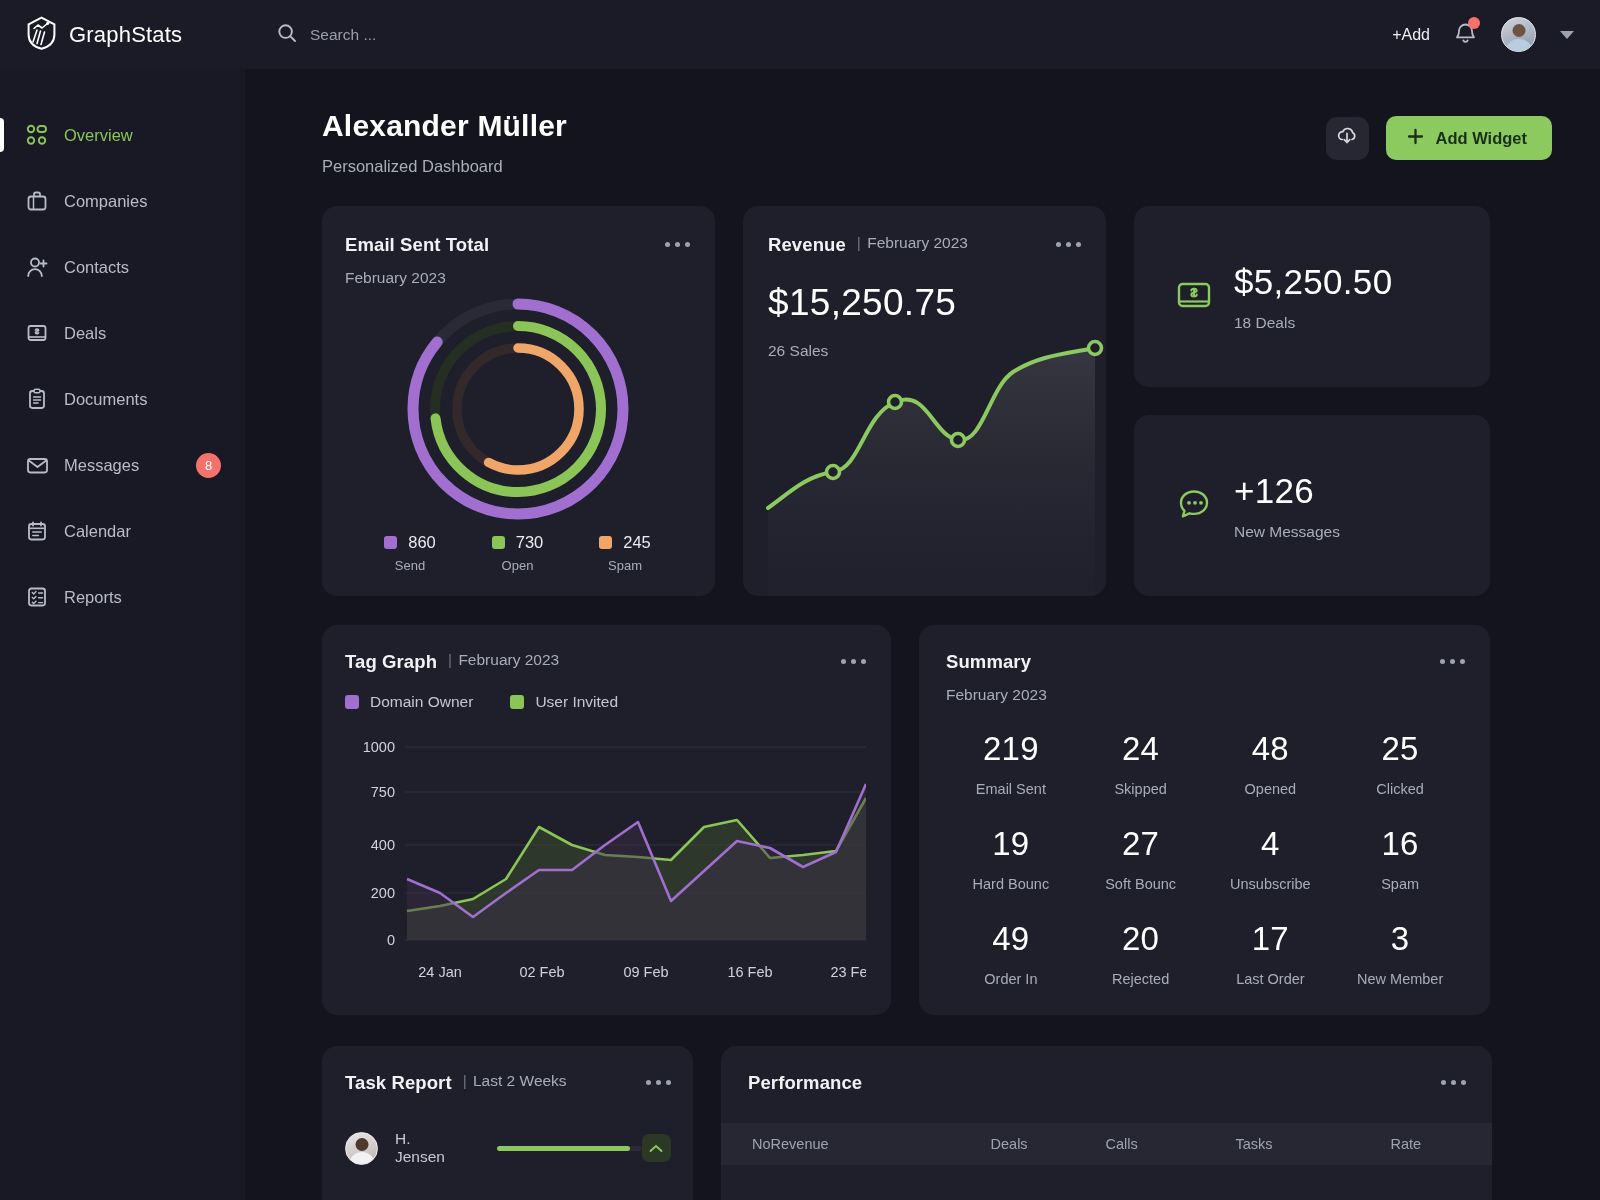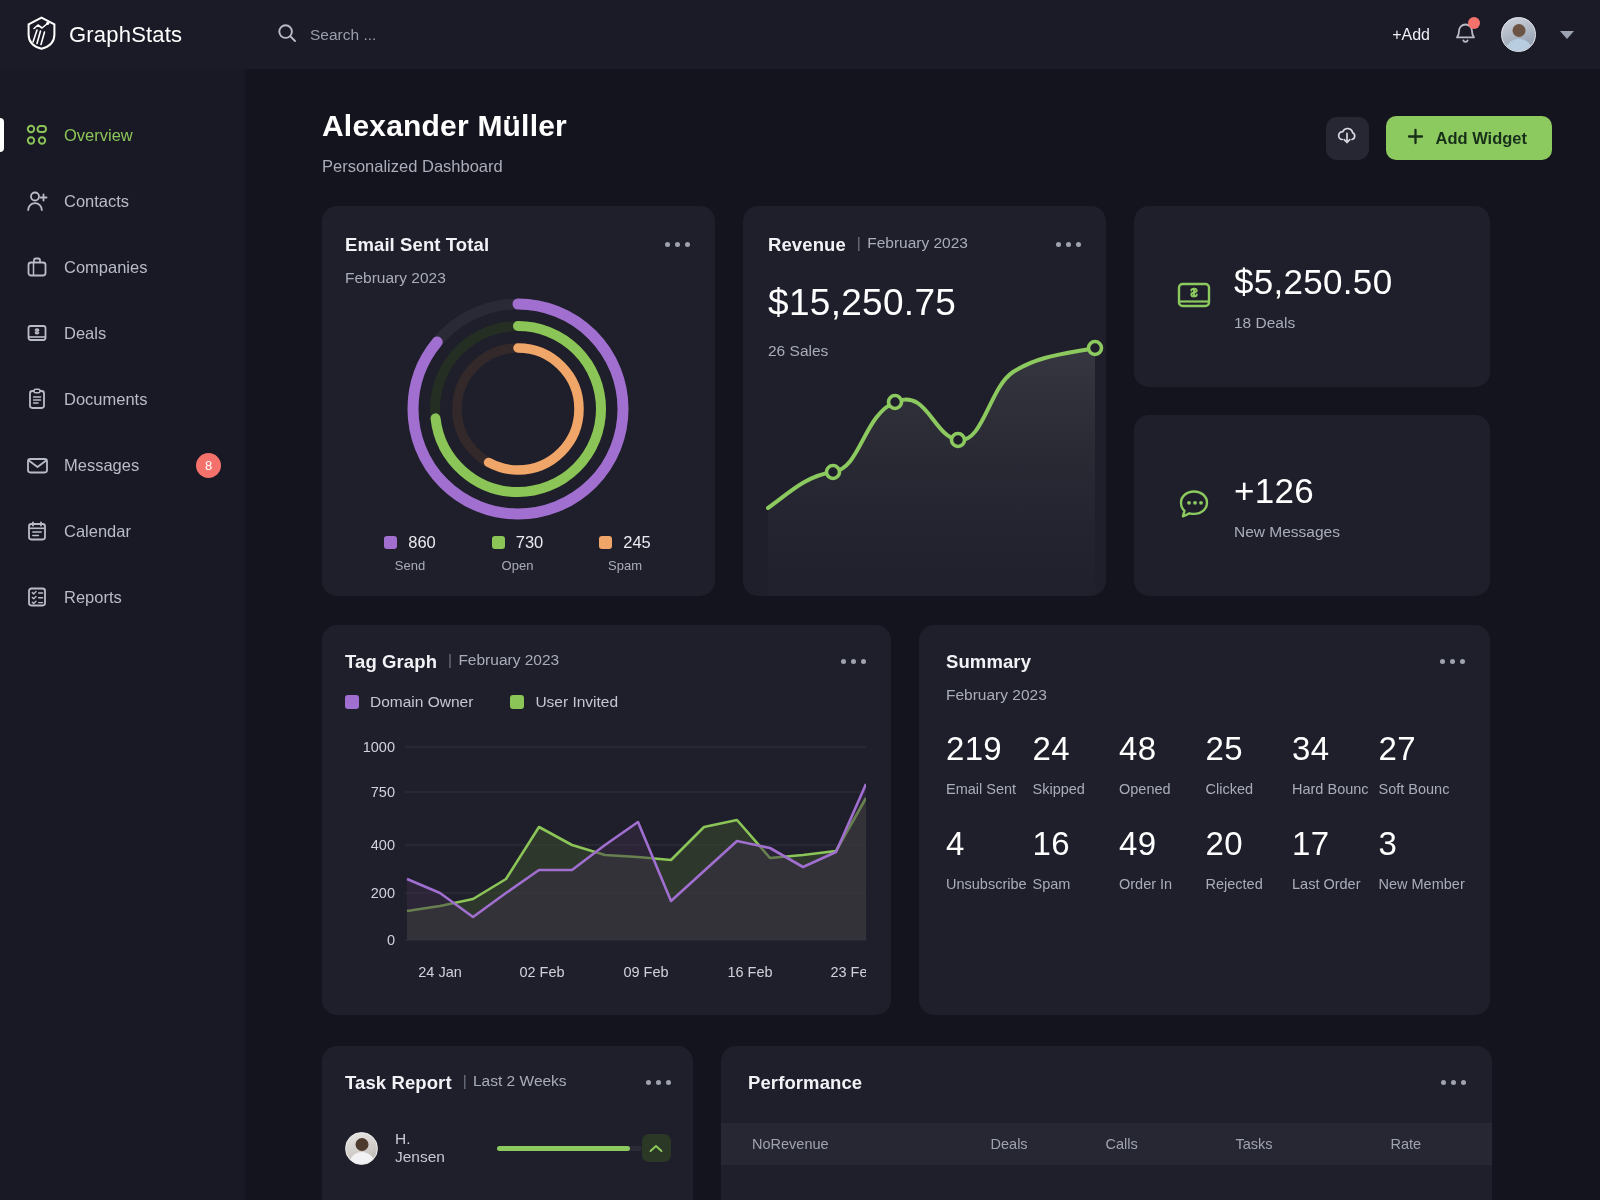--- a/index.html
+++ b/index.html
@@ -138,21 +138,21 @@
 
   
   .tag-card { width:569px; height:390px; padding:26px 25px 0 23px; }
   .tag-legend { display:flex; gap:37px; margin-top:20px; }
   .tl { display:flex; align-items:center; gap:11px; }
   .tl-sw { width:14px; height:14px; border-radius:3px; }
   .tl-lab { font-size:15.5px; color:#c4c7d1; }
 
   
   .sum-card { width:571px; height:390px; padding:26px 25px 0 27px; }
-  .sum-grid { margin-top:26px; display:grid; grid-template-columns:repeat(6,1fr); row-gap:28px; }
+  .sum-grid { margin-top:26px; display:grid; grid-template-columns:repeat(4,1fr); row-gap:28px;text-align:center; }
   .sum-val { font-size:33px; color:#ffffff; letter-spacing:.3px; }
   .sum-lab { margin-top:13px; font-size:14.5px; color:#a9adba; }
 
   
   .task-card { width:371px; height:200px; padding:26px 22px 0 23px; }
   .task-row { display:flex; align-items:center; margin-top:36px; }
   .task-av {
     width:33px; height:33px; border-radius:50%; flex:0 0 33px;
     background:linear-gradient(160deg,#e8e6e4 0%,#cfcac6 60%,#b6b0ab 100%);
     position:relative; overflow:hidden; border:1.5px solid #f2f0ee;
@@ -203,38 +203,38 @@
             <rect x="11.5" y="2" width="8.5" height="6" rx="3" stroke="#8cc557" stroke-width="1.9"></rect>
             <circle cx="5" cy="16.5" r="3.2" stroke="#8cc557" stroke-width="1.9"></circle>
             <circle cx="16" cy="16.5" r="3.2" stroke="#8cc557" stroke-width="1.9"></circle>
           </svg>
         </span>
         <span class="nav-label">Overview</span>
       </div>
 
       <div class="nav-item">
         <span class="ico">
+          <svg width="22" height="22" viewBox="0 0 22 22" fill="none">
+            <rect x="2.5" y="6.5" width="17" height="13" rx="2.5" stroke="#b9bcc6" stroke-width="1.8"></rect>
+            <path d="M8 6.5V4.3c0-1 .8-1.8 1.8-1.8h2.4c1 0 1.8.8 1.8 1.8v2.2" stroke="#b9bcc6" stroke-width="1.8"></path>
+            <path d="M7.5 6.8v12.4" stroke="#b9bcc6" stroke-width="1.5"></path>
+          </svg>
+        </span>
+        <span class="nav-label">Companies</span>
+      </div>
+
+      <div class="nav-item">
+        <span class="ico">
           <svg width="23" height="23" viewBox="0 0 23 23" fill="none">
             <circle cx="9" cy="6.5" r="4" stroke="#b9bcc6" stroke-width="1.8"></circle>
             <path d="M2.2 20c0-4 3-6.8 6.8-6.8s6.8 2.8 6.8 6.8" stroke="#b9bcc6" stroke-width="1.8" stroke-linecap="round"></path>
             <path d="M17.5 4.5v6M14.5 7.5h6" stroke="#b9bcc6" stroke-width="1.8" stroke-linecap="round"></path>
           </svg>
         </span>
         <span class="nav-label">Contacts</span>
-      </div>
-
-      <div class="nav-item">
-        <span class="ico">
-          <svg width="22" height="22" viewBox="0 0 22 22" fill="none">
-            <rect x="2.5" y="6.5" width="17" height="13" rx="2.5" stroke="#b9bcc6" stroke-width="1.8"></rect>
-            <path d="M8 6.5V4.3c0-1 .8-1.8 1.8-1.8h2.4c1 0 1.8.8 1.8 1.8v2.2" stroke="#b9bcc6" stroke-width="1.8"></path>
-            <path d="M7.5 6.8v12.4" stroke="#b9bcc6" stroke-width="1.5"></path>
-          </svg>
-        </span>
-        <span class="nav-label">Companies</span>
       </div>
 
       <div class="nav-item">
         <span class="ico">
           <svg width="22" height="22" viewBox="0 0 22 22" fill="none">
             <rect x="2.5" y="4" width="17" height="14" rx="2.2" stroke="#b9bcc6" stroke-width="1.8"></rect>
             <path d="M2.8 15h16.4" stroke="#b9bcc6" stroke-width="1.6"></path>
             <path d="M11 7v5M9.3 8.2c0-.7.8-1.2 1.7-1.2s1.7.5 1.7 1.2-.8 1-1.7 1.2-1.7.5-1.7 1.2.8 1.2 1.7 1.2 1.7-.5 1.7-1.2" stroke="#b9bcc6" stroke-width="1.4" stroke-linecap="round"></path>
           </svg>
         </span>
@@ -530,21 +530,21 @@
               </div>
             <div>
                 <div class="sum-val">48</div>
                 <div class="sum-lab">Opened</div>
               </div>
             <div>
                 <div class="sum-val">25</div>
                 <div class="sum-lab">Clicked</div>
               </div>
             <div>
-                <div class="sum-val">34</div>
+                <div class="sum-val">19</div>
                 <div class="sum-lab">Hard Bounc</div>
               </div>
             <div>
                 <div class="sum-val">27</div>
                 <div class="sum-lab">Soft Bounc</div>
               </div>
             <div>
                 <div class="sum-val">4</div>
                 <div class="sum-lab">Unsubscribe</div>
               </div>

